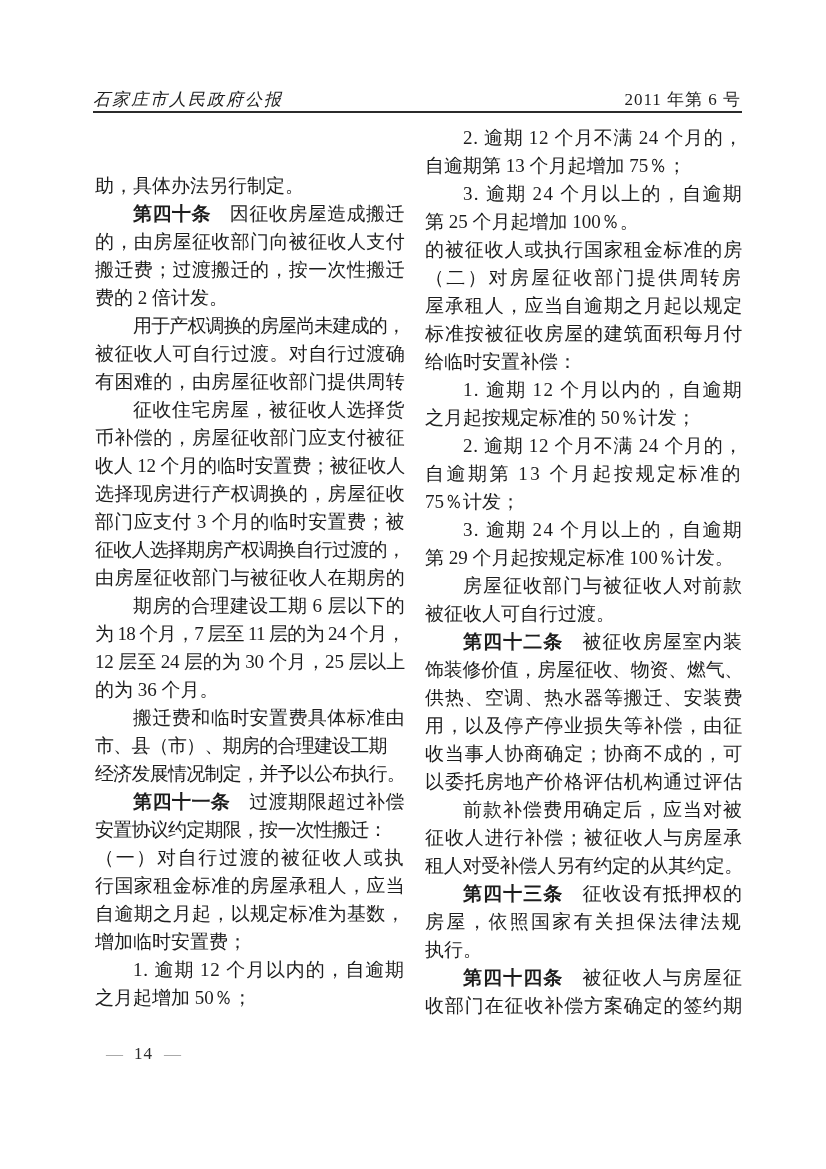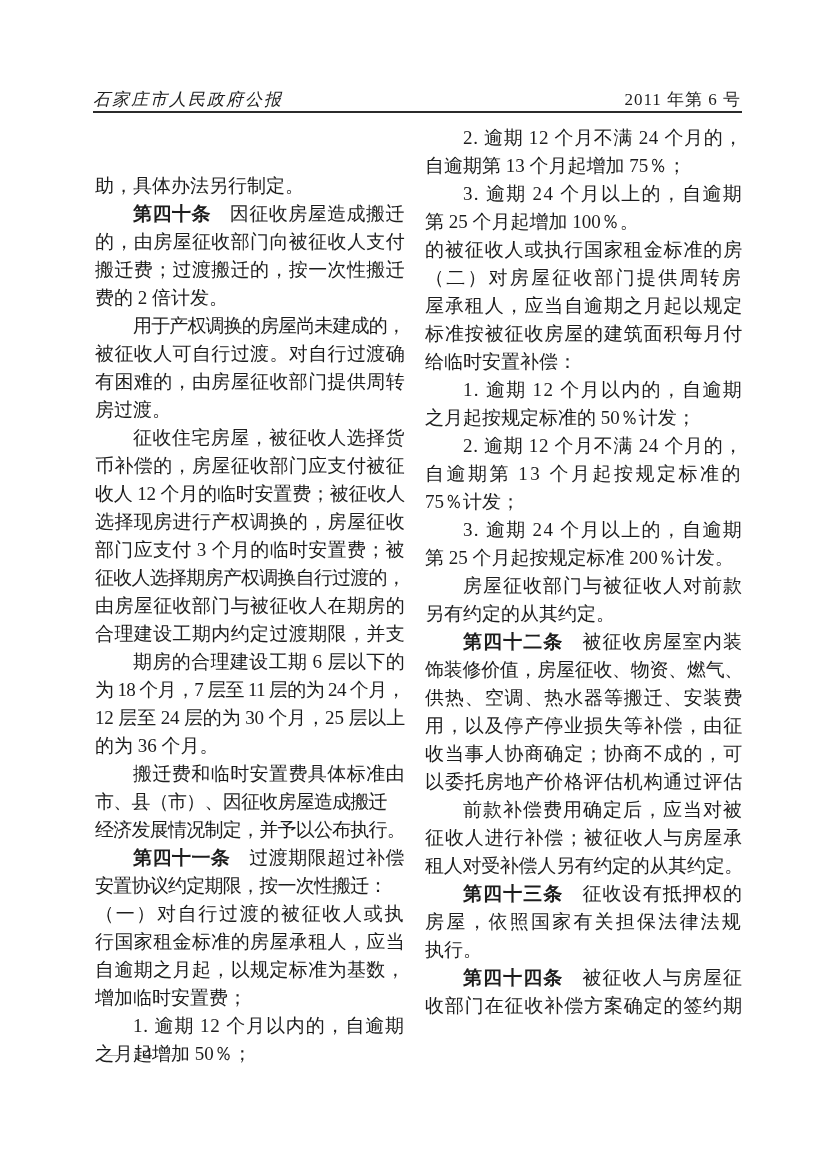--- a/index.html
+++ b/index.html
@@ -72,35 +72,33 @@
   <div class="columns">
     <div class="col col-left">
       <div class="line end" style=""><span class="txt">助，具体办法另行制定。</span></div>
         <div class="line i" style="padding-left: 38px;"><span class="txt" style="letter-spacing: 0.46px;"><span class="head">第四十条</span>因征收房屋造成搬迁</span></div>
         <div class="line" style=""><span class="txt" style="letter-spacing: 0.38px;">的，由房屋征收部门向被征收人支付</span></div>
         <div class="line" style=""><span class="txt" style="letter-spacing: 0.38px;">搬迁费；过渡搬迁的，按一次性搬迁</span></div>
         <div class="line end" style=""><span class="txt">费的 2 倍计发。</span></div>
         <div class="line i" style="padding-left: 38px;"><span class="txt" style="letter-spacing: -0.87px;">用于产权调换的房屋尚未建成的，</span></div>
         <div class="line" style=""><span class="txt" style="letter-spacing: 0.38px;">被征收人可自行过渡。对自行过渡确</span></div>
         <div class="line" style=""><span class="txt" style="letter-spacing: 0.38px;">有困难的，由房屋征收部门提供周转</span></div>
-        <div class="line end" style=""><span class="txt">房过渡。</span></div>
         <div class="line i" style="padding-left: 38px;"><span class="txt" style="letter-spacing: 0.43px;">征收住宅房屋，被征收人选择货</span></div>
         <div class="line" style=""><span class="txt" style="letter-spacing: 0.38px;">币补偿的，房屋征收部门应支付被征</span></div>
         <div class="line" style=""><span class="txt" style="letter-spacing: -0.18px;">收人 12 个月的临时安置费；被征收人</span></div>
         <div class="line" style=""><span class="txt" style="letter-spacing: 0.38px;">选择现房进行产权调换的，房屋征收</span></div>
         <div class="line" style=""><span class="txt" style="letter-spacing: 0.33px;">部门应支付 3 个月的临时安置费；被</span></div>
         <div class="line" style=""><span class="txt" style="letter-spacing: -0.76px;">征收人选择期房产权调换自行过渡的，</span></div>
         <div class="line" style=""><span class="txt" style="letter-spacing: 0.38px;">由房屋征收部门与被征收人在期房的</span></div>
-        <div class="line" style=""><span class="txt" style="letter-spacing: 0.38px;">合理建设工期内约定过渡期限，并支</span></div>
         <div class="line i" style="padding-left: 38px;"><span class="txt" style="letter-spacing: 0.38px;">期房的合理建设工期 6 层以下的</span></div>
         <div class="line" style=""><span class="txt" style="letter-spacing: -0.66px;">为 18 个月，7 层至 11 层的为 24 个月，</span></div>
         <div class="line" style=""><span class="txt" style="letter-spacing: -0.14px;">12 层至 24 层的为 30 个月，25 层以上</span></div>
         <div class="line end" style=""><span class="txt">的为 36 个月。</span></div>
         <div class="line i" style="padding-left: 38px;"><span class="txt" style="letter-spacing: 0.43px;">搬迁费和临时安置费具体标准由</span></div>
-        <div class="line" style=""><span class="txt" style="letter-spacing: -0.76px;">市、县（市）、因征收房屋造成搬迁</span></div>
+        <div class="line" style=""><span class="txt" style="letter-spacing: -0.76px;">市、县（市）、期房的合理建设工期</span></div>
         <div class="line end" style=""><span class="txt" style="letter-spacing: -0.76px;">经济发展情况制定，并予以公布执行。</span></div>
         <div class="line i" style="padding-left: 38px;"><span class="txt" style="letter-spacing: 0.46px;"><span class="head">第四十一条</span>过渡期限超过补偿</span></div>
         <div class="line end" style=""><span class="txt" style="letter-spacing: -0.76px;">安置协议约定期限，按一次性搬迁：</span></div>
         <div class="line" style=""><span class="txt" style="letter-spacing: 1.67px;">（一）对自行过渡的被征收人或执</span></div>
         <div class="line" style=""><span class="txt" style="letter-spacing: 0.38px;">行国家租金标准的房屋承租人，应当</span></div>
         <div class="line" style=""><span class="txt" style="letter-spacing: 0.38px;">自逾期之月起，以规定标准为基数，</span></div>
         <div class="line end" style=""><span class="txt">增加临时安置费；</span></div>
         <div class="line i" style="padding-left: 38px;"><span class="txt" style="letter-spacing: 0.86px;">1. 逾期 12 个月以内的，自逾期</span></div>
         <div class="line end" style=""><span class="txt">之月起增加 50％；</span></div>
     </div>
@@ -113,23 +111,23 @@
         <div class="line" style=""><span class="txt" style="letter-spacing: 2.2px;">（二）对房屋征收部门提供周转房</span></div>
         <div class="line" style=""><span class="txt" style="letter-spacing: 0.88px;">屋承租人，应当自逾期之月起以规定</span></div>
         <div class="line" style=""><span class="txt" style="letter-spacing: 0.88px;">标准按被征收房屋的建筑面积每月付</span></div>
         <div class="line end" style=""><span class="txt">给临时安置补偿：</span></div>
         <div class="line i" style="padding-left: 38px;"><span class="txt" style="letter-spacing: 1.31px;">1. 逾期 12 个月以内的，自逾期</span></div>
         <div class="line end" style=""><span class="txt">之月起按规定标准的 50％计发；</span></div>
         <div class="line i" style="padding-left: 38px;"><span class="txt" style="letter-spacing: 0.67px;">2. 逾期 12 个月不满 24 个月的，</span></div>
         <div class="line" style=""><span class="txt" style="letter-spacing: 2.5px;">自逾期第 13 个月起按规定标准的</span></div>
         <div class="line end" style=""><span class="txt">75％计发；</span></div>
         <div class="line i" style="padding-left: 38px;"><span class="txt" style="letter-spacing: 1.31px;">3. 逾期 24 个月以上的，自逾期</span></div>
-        <div class="line end" style=""><span class="txt">第 25 个月起按规定标准 200％计发。</span></div>
+        <div class="line end" style=""><span class="txt">第 29 个月起按规定标准 100％计发。</span></div>
         <div class="line i" style="padding-left: 38px;"><span class="txt" style="letter-spacing: 1px;">房屋征收部门与被征收人对前款</span></div>
-        <div class="line end" style=""><span class="txt">另有约定的从其约定。</span></div>
+        <div class="line end" style=""><span class="txt">被征收人可自行过渡。</span></div>
         <div class="line i" style="padding-left: 38px;"><span class="txt" style="letter-spacing: 1.08px;"><span class="head">第四十二条</span>被征收房屋室内装</span></div>
         <div class="line" style=""><span class="txt" style="letter-spacing: -0.29px;">饰装修价值，房屋征收、物资、燃气、</span></div>
         <div class="line" style=""><span class="txt" style="letter-spacing: 0.88px;">供热、空调、热水器等搬迁、安装费</span></div>
         <div class="line" style=""><span class="txt" style="letter-spacing: 0.88px;">用，以及停产停业损失等补偿，由征</span></div>
         <div class="line" style=""><span class="txt" style="letter-spacing: 0.88px; text-align: center;">收当事人协商确定；协商不成的，可</span></div>
         <div class="line" style=""><span class="txt" style="letter-spacing: 0.88px;">以委托房地产价格评估机构通过评估</span></div>
         <div class="line i" style="padding-left: 38px;"><span class="txt" style="letter-spacing: 1px;">前款补偿费用确定后，应当对被</span></div>
         <div class="line" style=""><span class="txt" style="letter-spacing: 0.88px;">征收人进行补偿；被征收人与房屋承</span></div>
         <div class="line end" style=""><span class="txt" style="letter-spacing: -0.29px;">租人对受补偿人另有约定的从其约定。</span></div>
         <div class="line i" style="padding-left: 38px;"><span class="txt" style="letter-spacing: 1.08px;"><span class="head">第四十三条</span>征收设有抵押权的</span></div>

